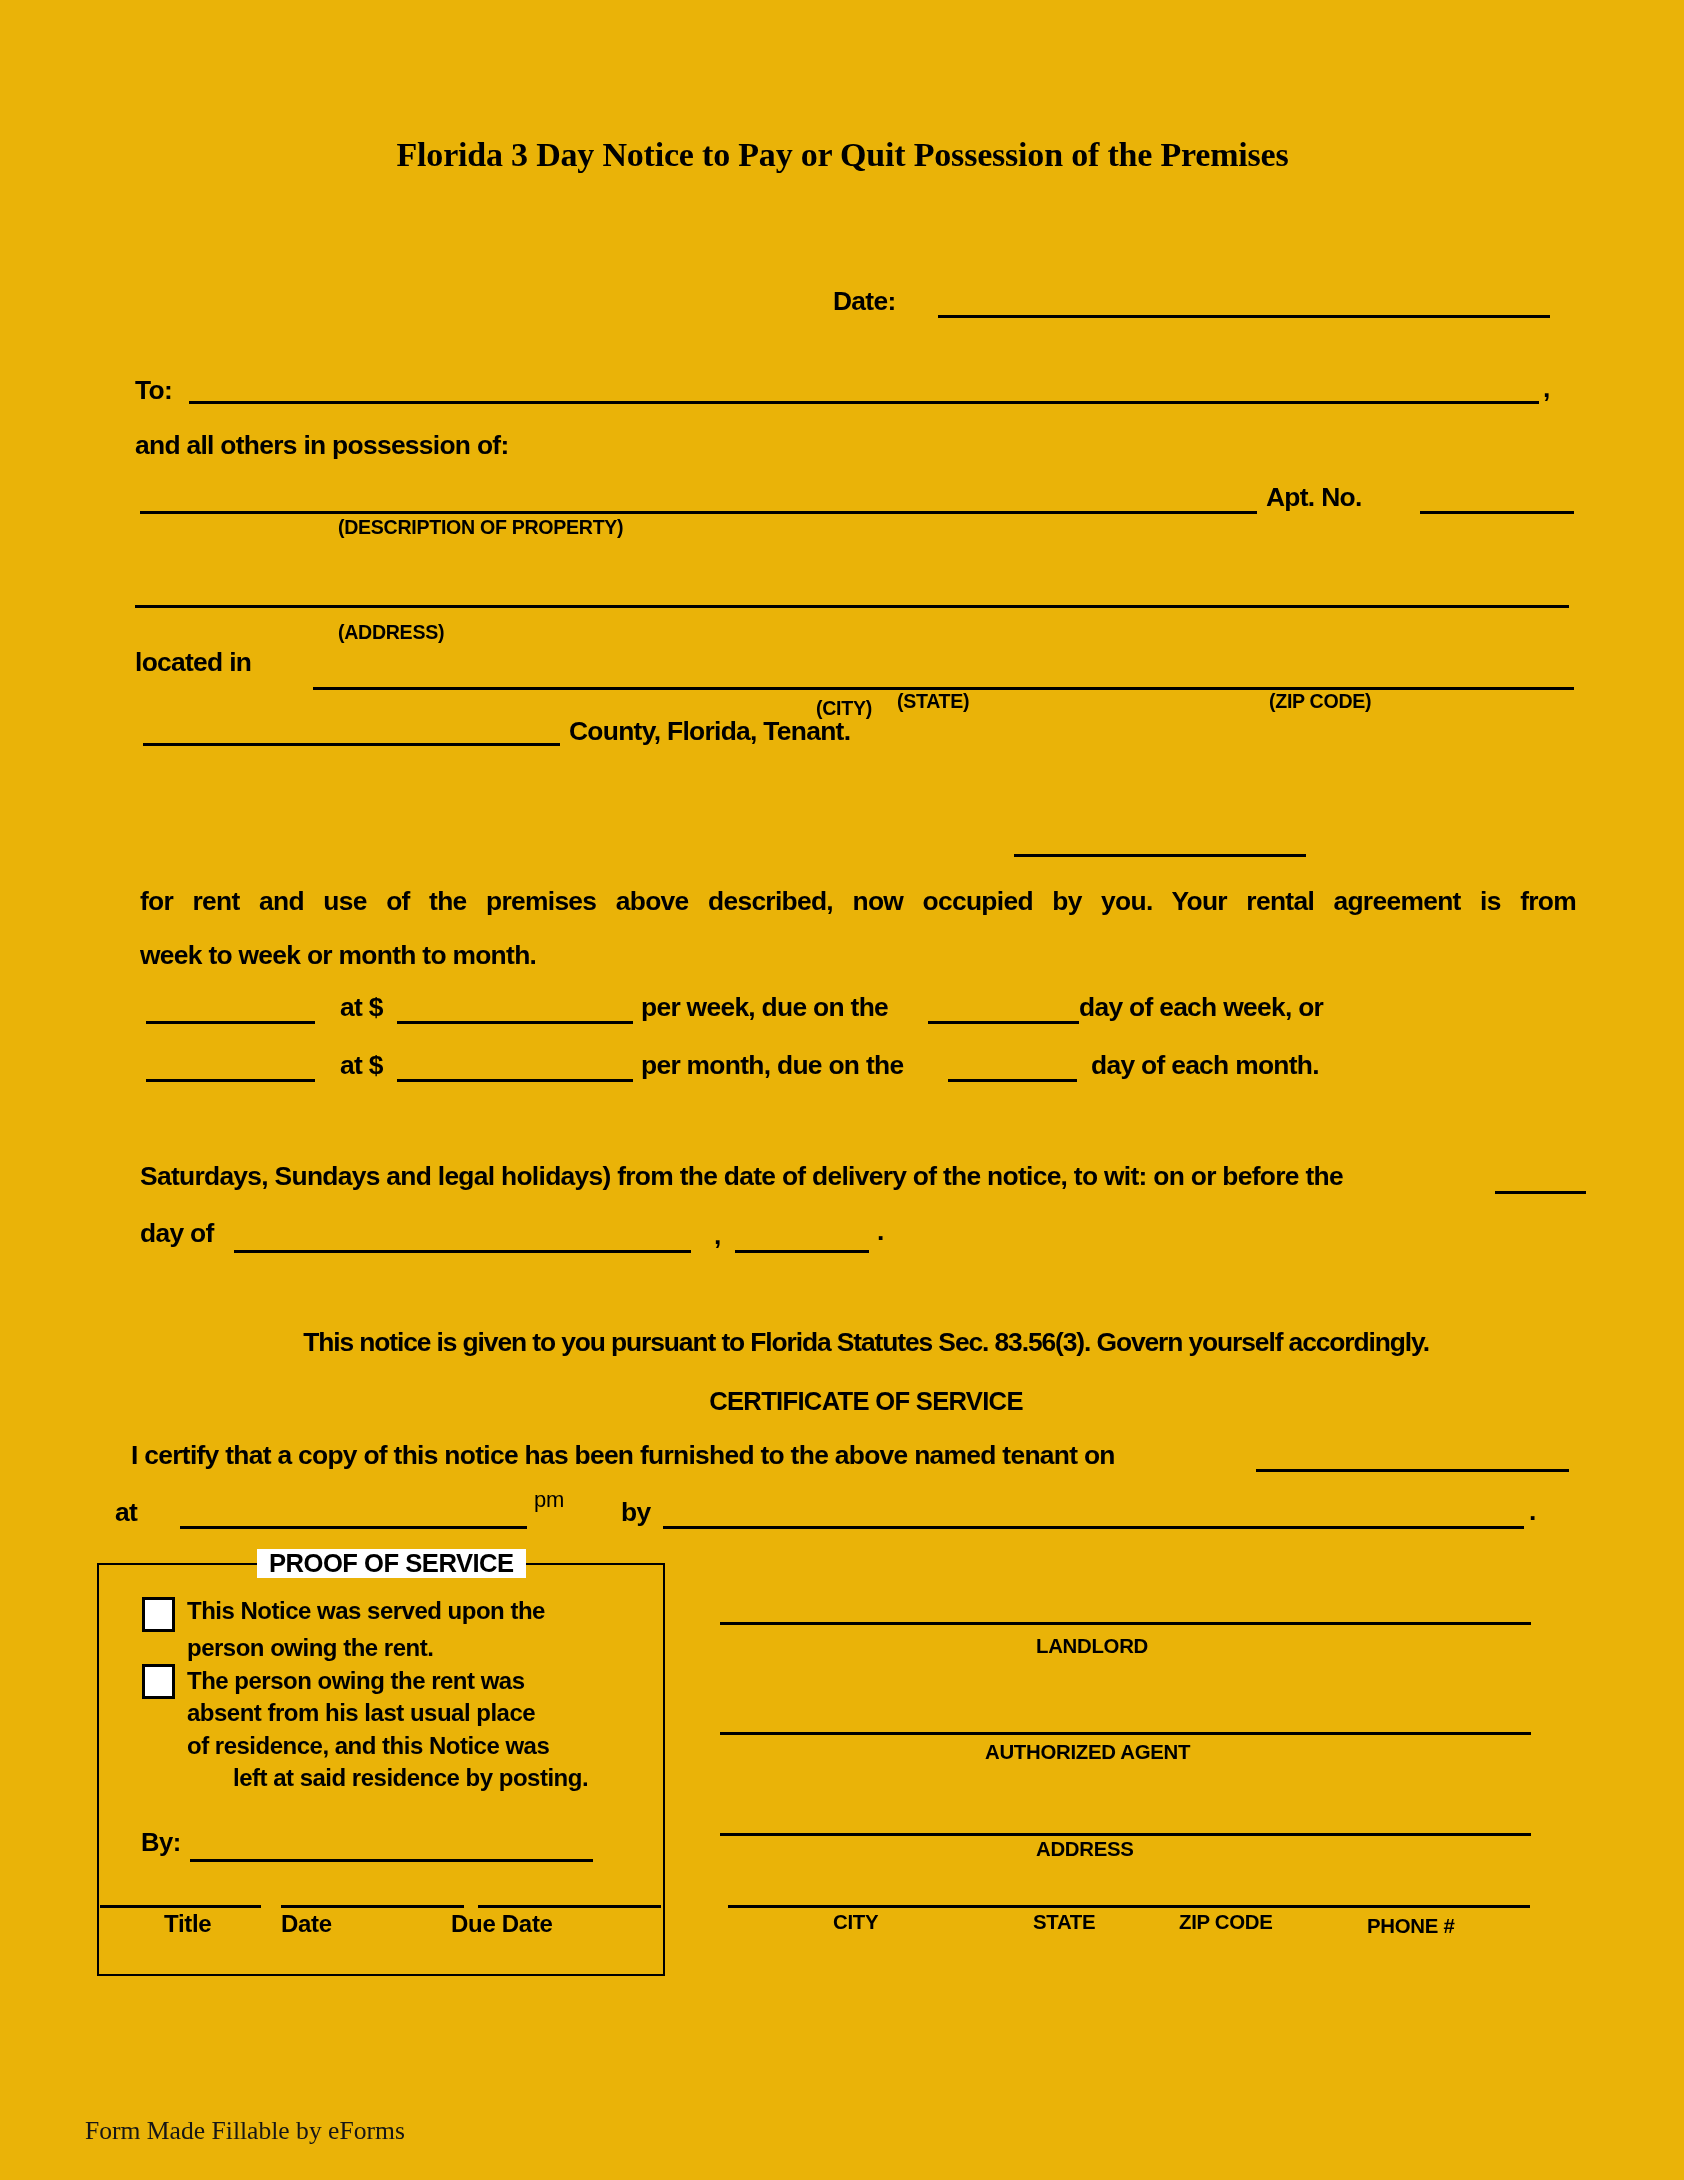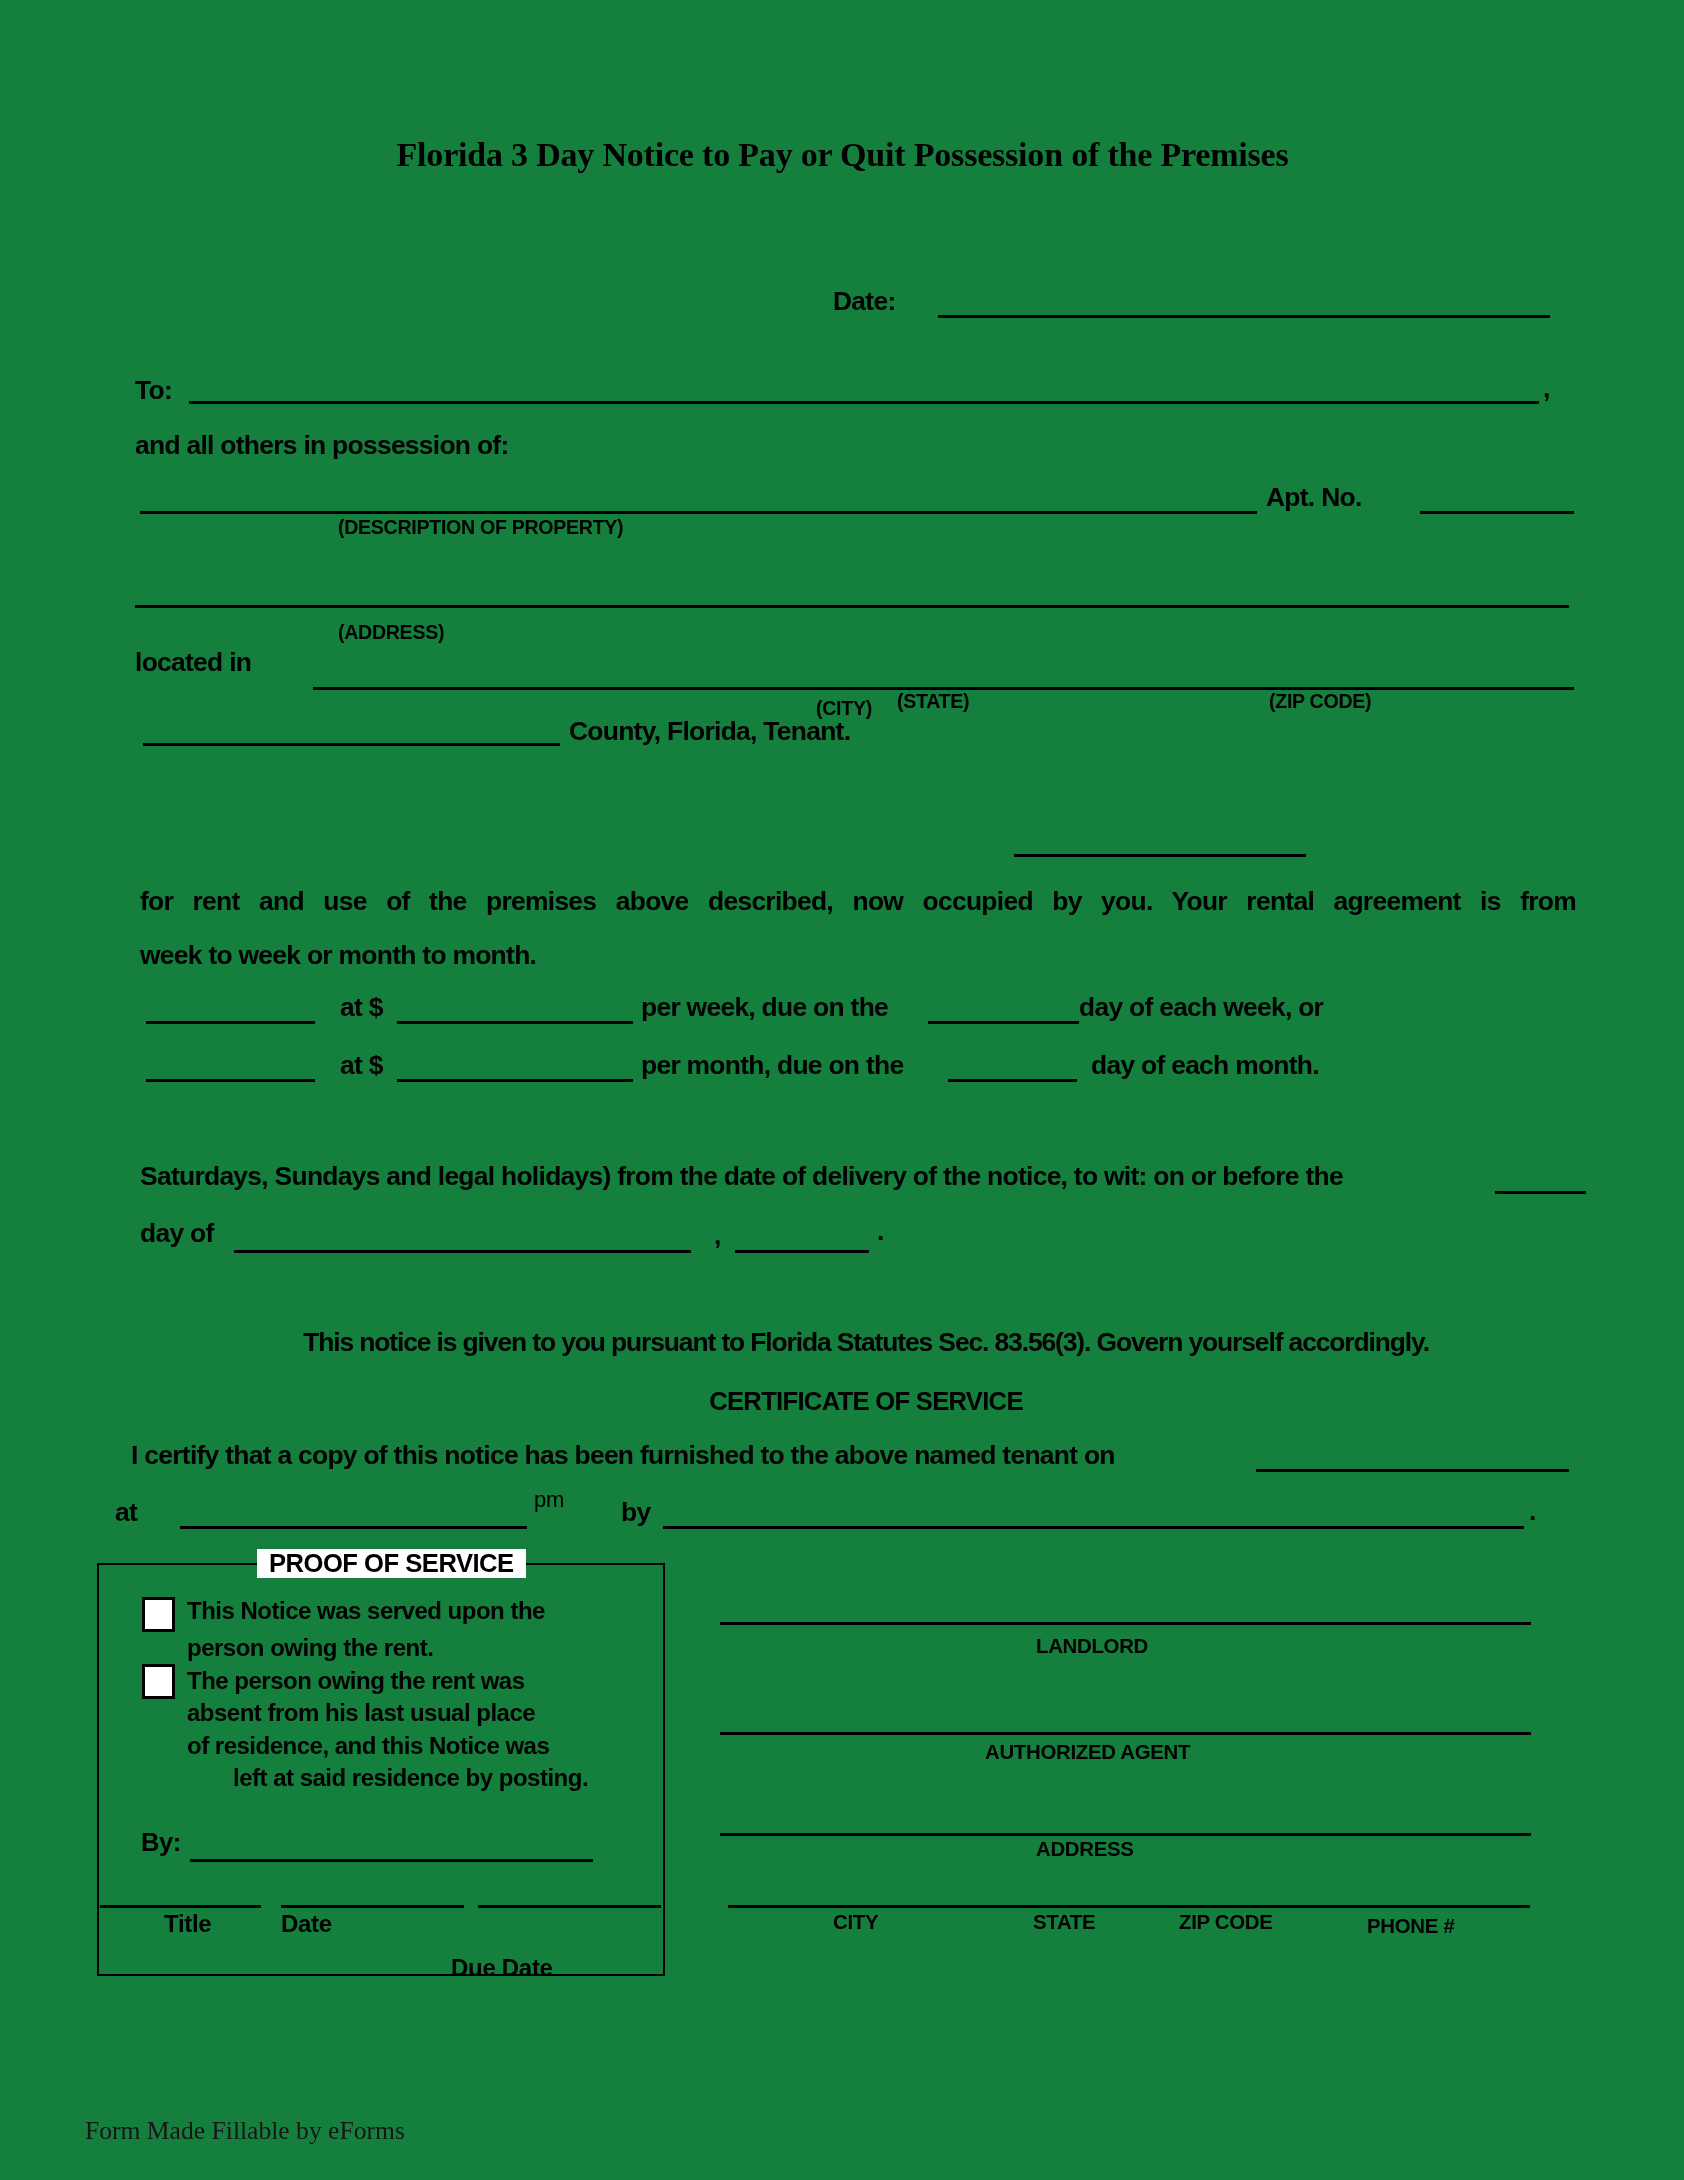--- a/index.html
+++ b/index.html
@@ -1,16 +1,16 @@
 <!DOCTYPE html>
 <html style="font-size:13.6px"><head>
 <meta charset="utf-8">
 <style>
   html,body{margin:0;padding:0;background:#e8e8e8;}
-  .page{position:relative;width:1685px;height:2181px;background:#15803d;overflow:hidden;
+  .page{position:relative;width:1685px;height:2181px;background:#eab308;overflow:hidden;
         font-family:"Liberation Sans",sans-serif;color:#000;}
   
   .t  {position:absolute;white-space:nowrap;font-weight:bold;font-size:26.4px;letter-spacing:-0.7px;line-height:1.15;}
   .s  {position:absolute;white-space:nowrap;font-weight:bold;font-size:19.6px;letter-spacing:-0.3px;line-height:1.1;}
   .p  {position:absolute;white-space:nowrap;font-weight:bold;font-size:24px;letter-spacing:-0.5px;line-height:1.1;}
   .c  {position:absolute;white-space:nowrap;font-weight:bold;font-size:24px;letter-spacing:-0.3px;line-height:1.1;}
   .pm {position:absolute;white-space:nowrap;font-weight:normal;font-size:22px;letter-spacing:-0.3px;}
   .tight{letter-spacing:-1.1px;}
   .just{white-space:normal;text-align:justify;text-align-last:justify;}
   .center{text-align:center;white-space:nowrap;}
@@ -113,21 +113,21 @@
   <div class="p" style="left:187px;top:1765px;margin-left:46px;">left at said residence by posting.</div>
 
   <div class="p" style="left:141px;top:1828px;font-size:25.6px;">By:</div>
   <div class="ln" style="left:190px;top:1859px;width:403px;"></div>
 
   <div class="ln" style="left:100px;top:1905px;width:161px;"></div>
   <div class="ln" style="left:281px;top:1905px;width:183px;"></div>
   <div class="ln" style="left:478px;top:1905px;width:183px;"></div>
   <div class="c" style="left:164px;top:1911px;">Title</div>
   <div class="c" style="left:281px;top:1911px;">Date</div>
-  <div class="c" style="left:451px;top:1911px;margin-top:44px;">Due Date</div>
+  <div class="c" style="left:451px;top:1911px;">Due Date</div>
 
   <div class="ln" style="left:720px;top:1622px;width:811px;"></div>
   <div class="s" style="left:1036px;top:1635px;font-size:20.4px;">LANDLORD</div>
 
   <div class="ln" style="left:720px;top:1732px;width:811px;"></div>
   <div class="s" style="left:985px;top:1741px;font-size:20.4px;">AUTHORIZED AGENT</div>
 
   <div class="ln" style="left:720px;top:1833px;width:811px;"></div>
   <div class="s" style="left:1036px;top:1838px;font-size:20.4px;">ADDRESS</div>
 

